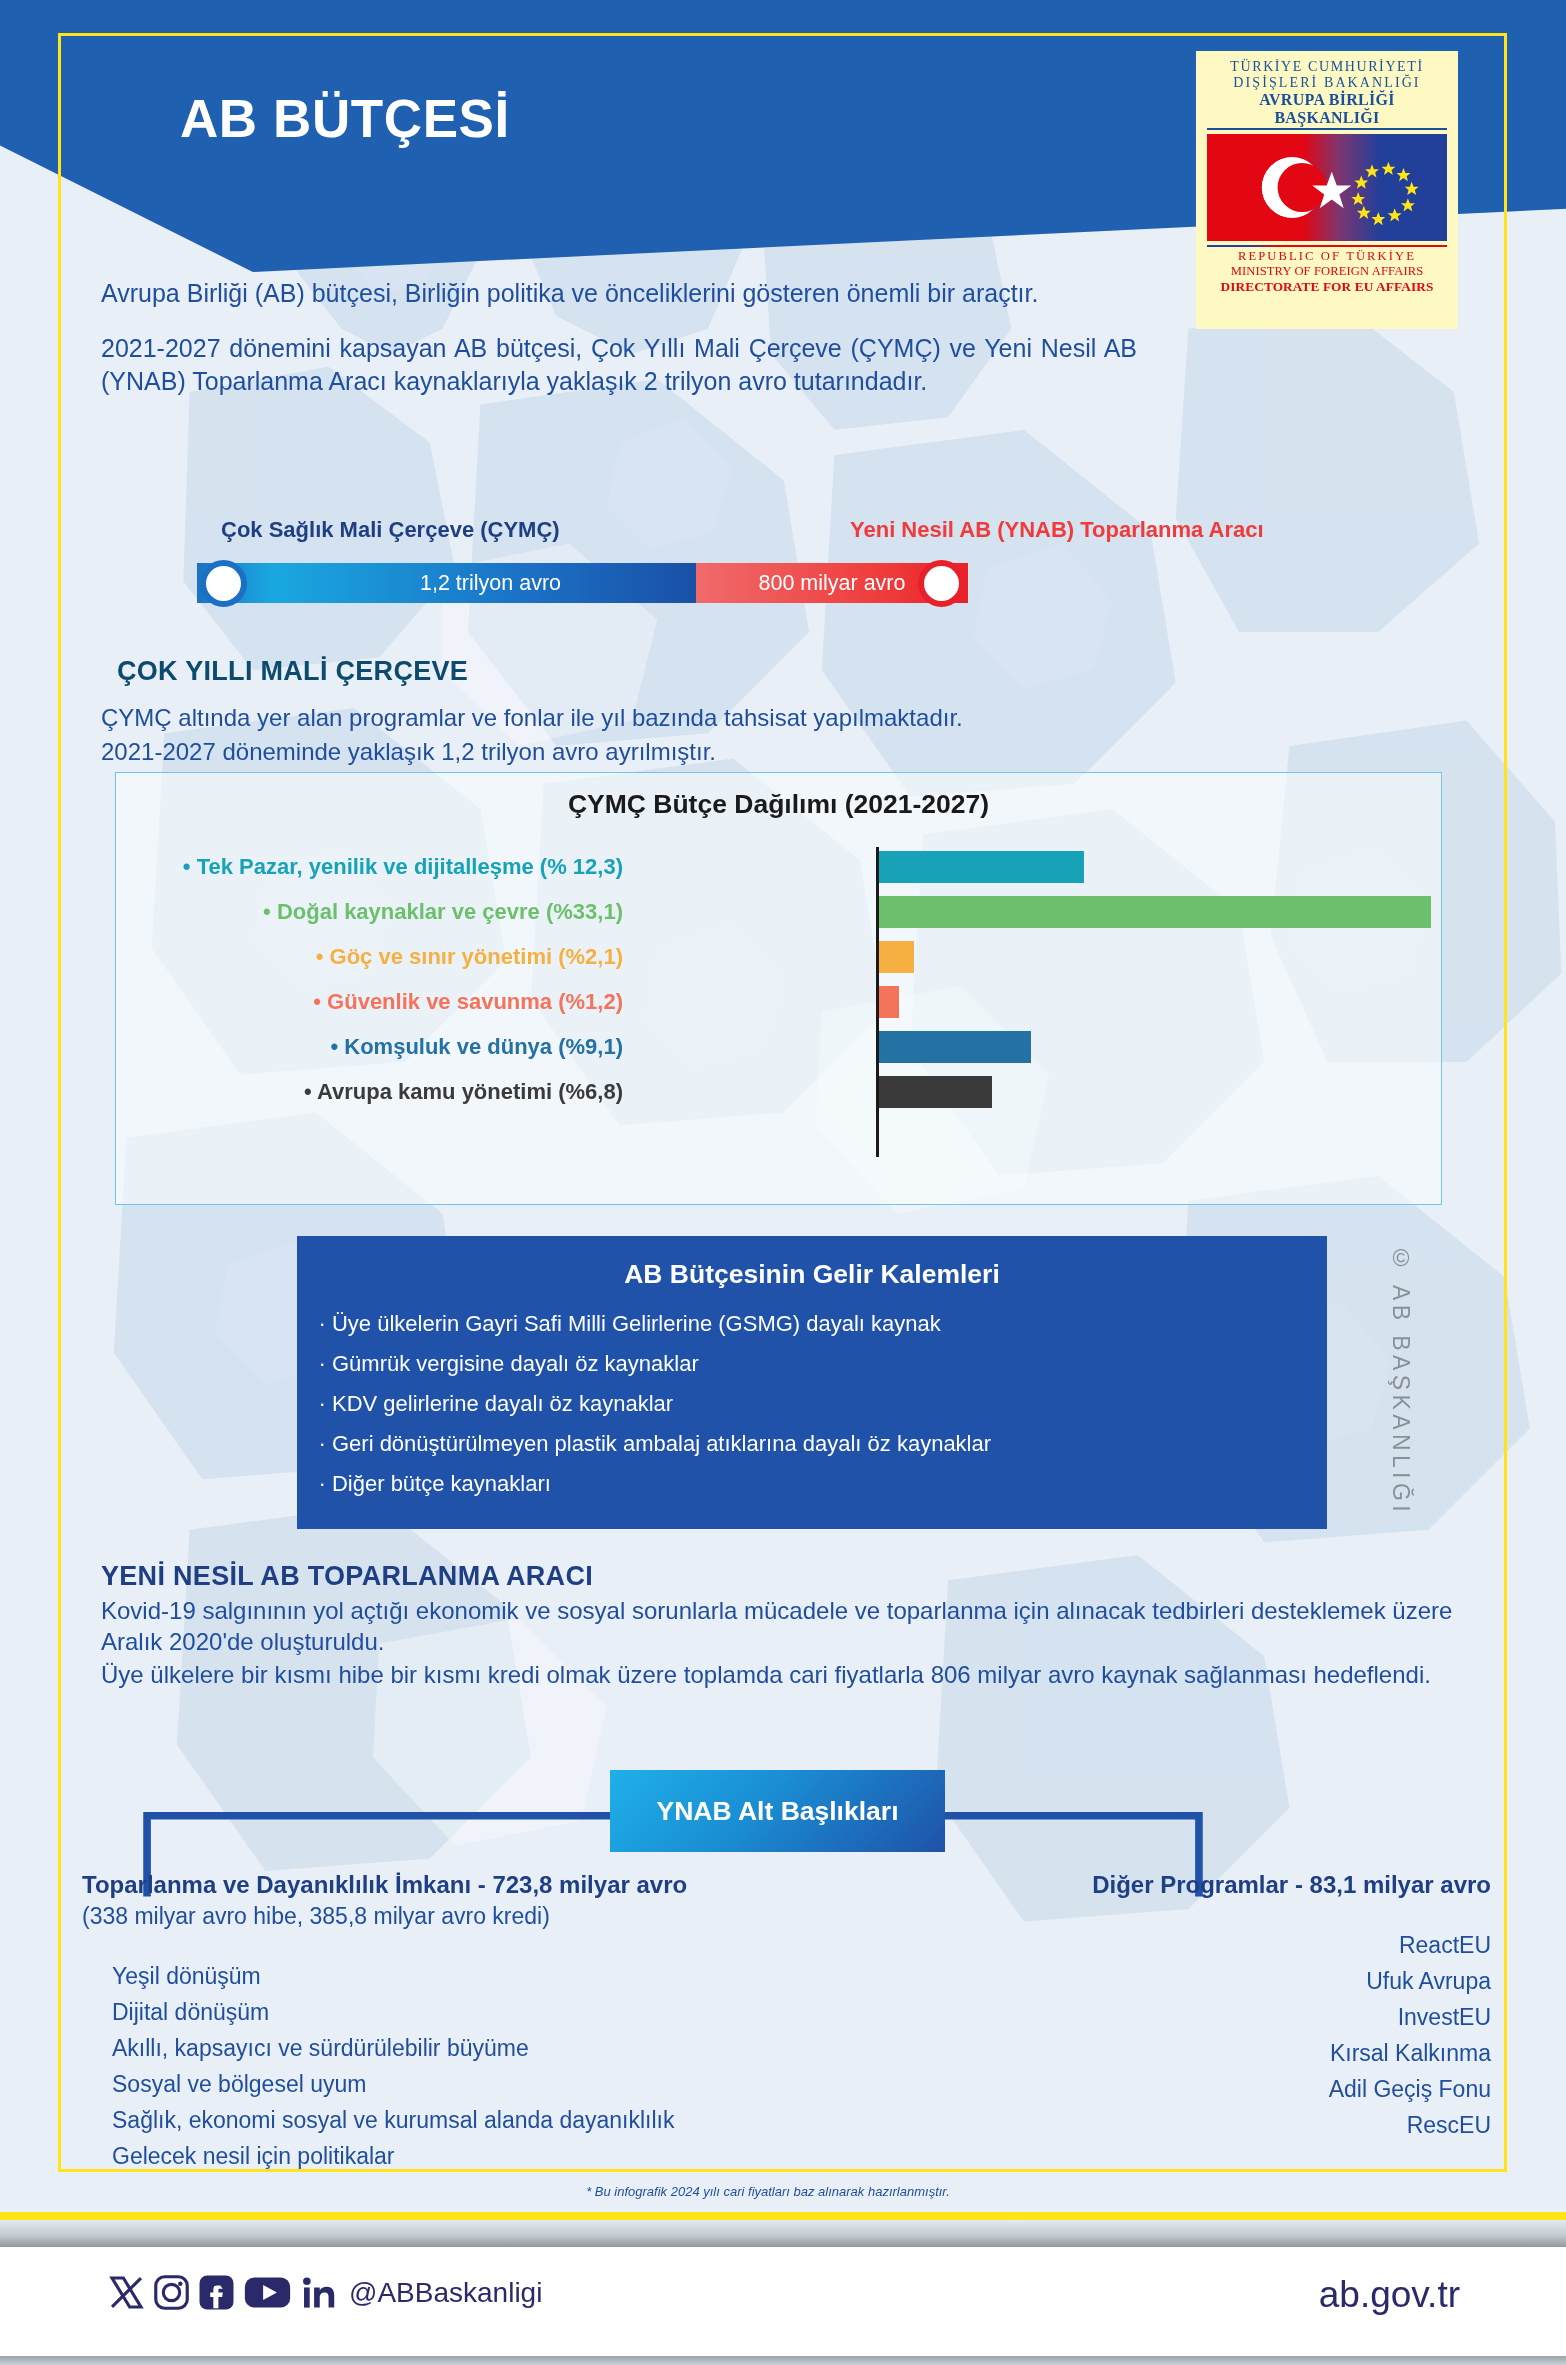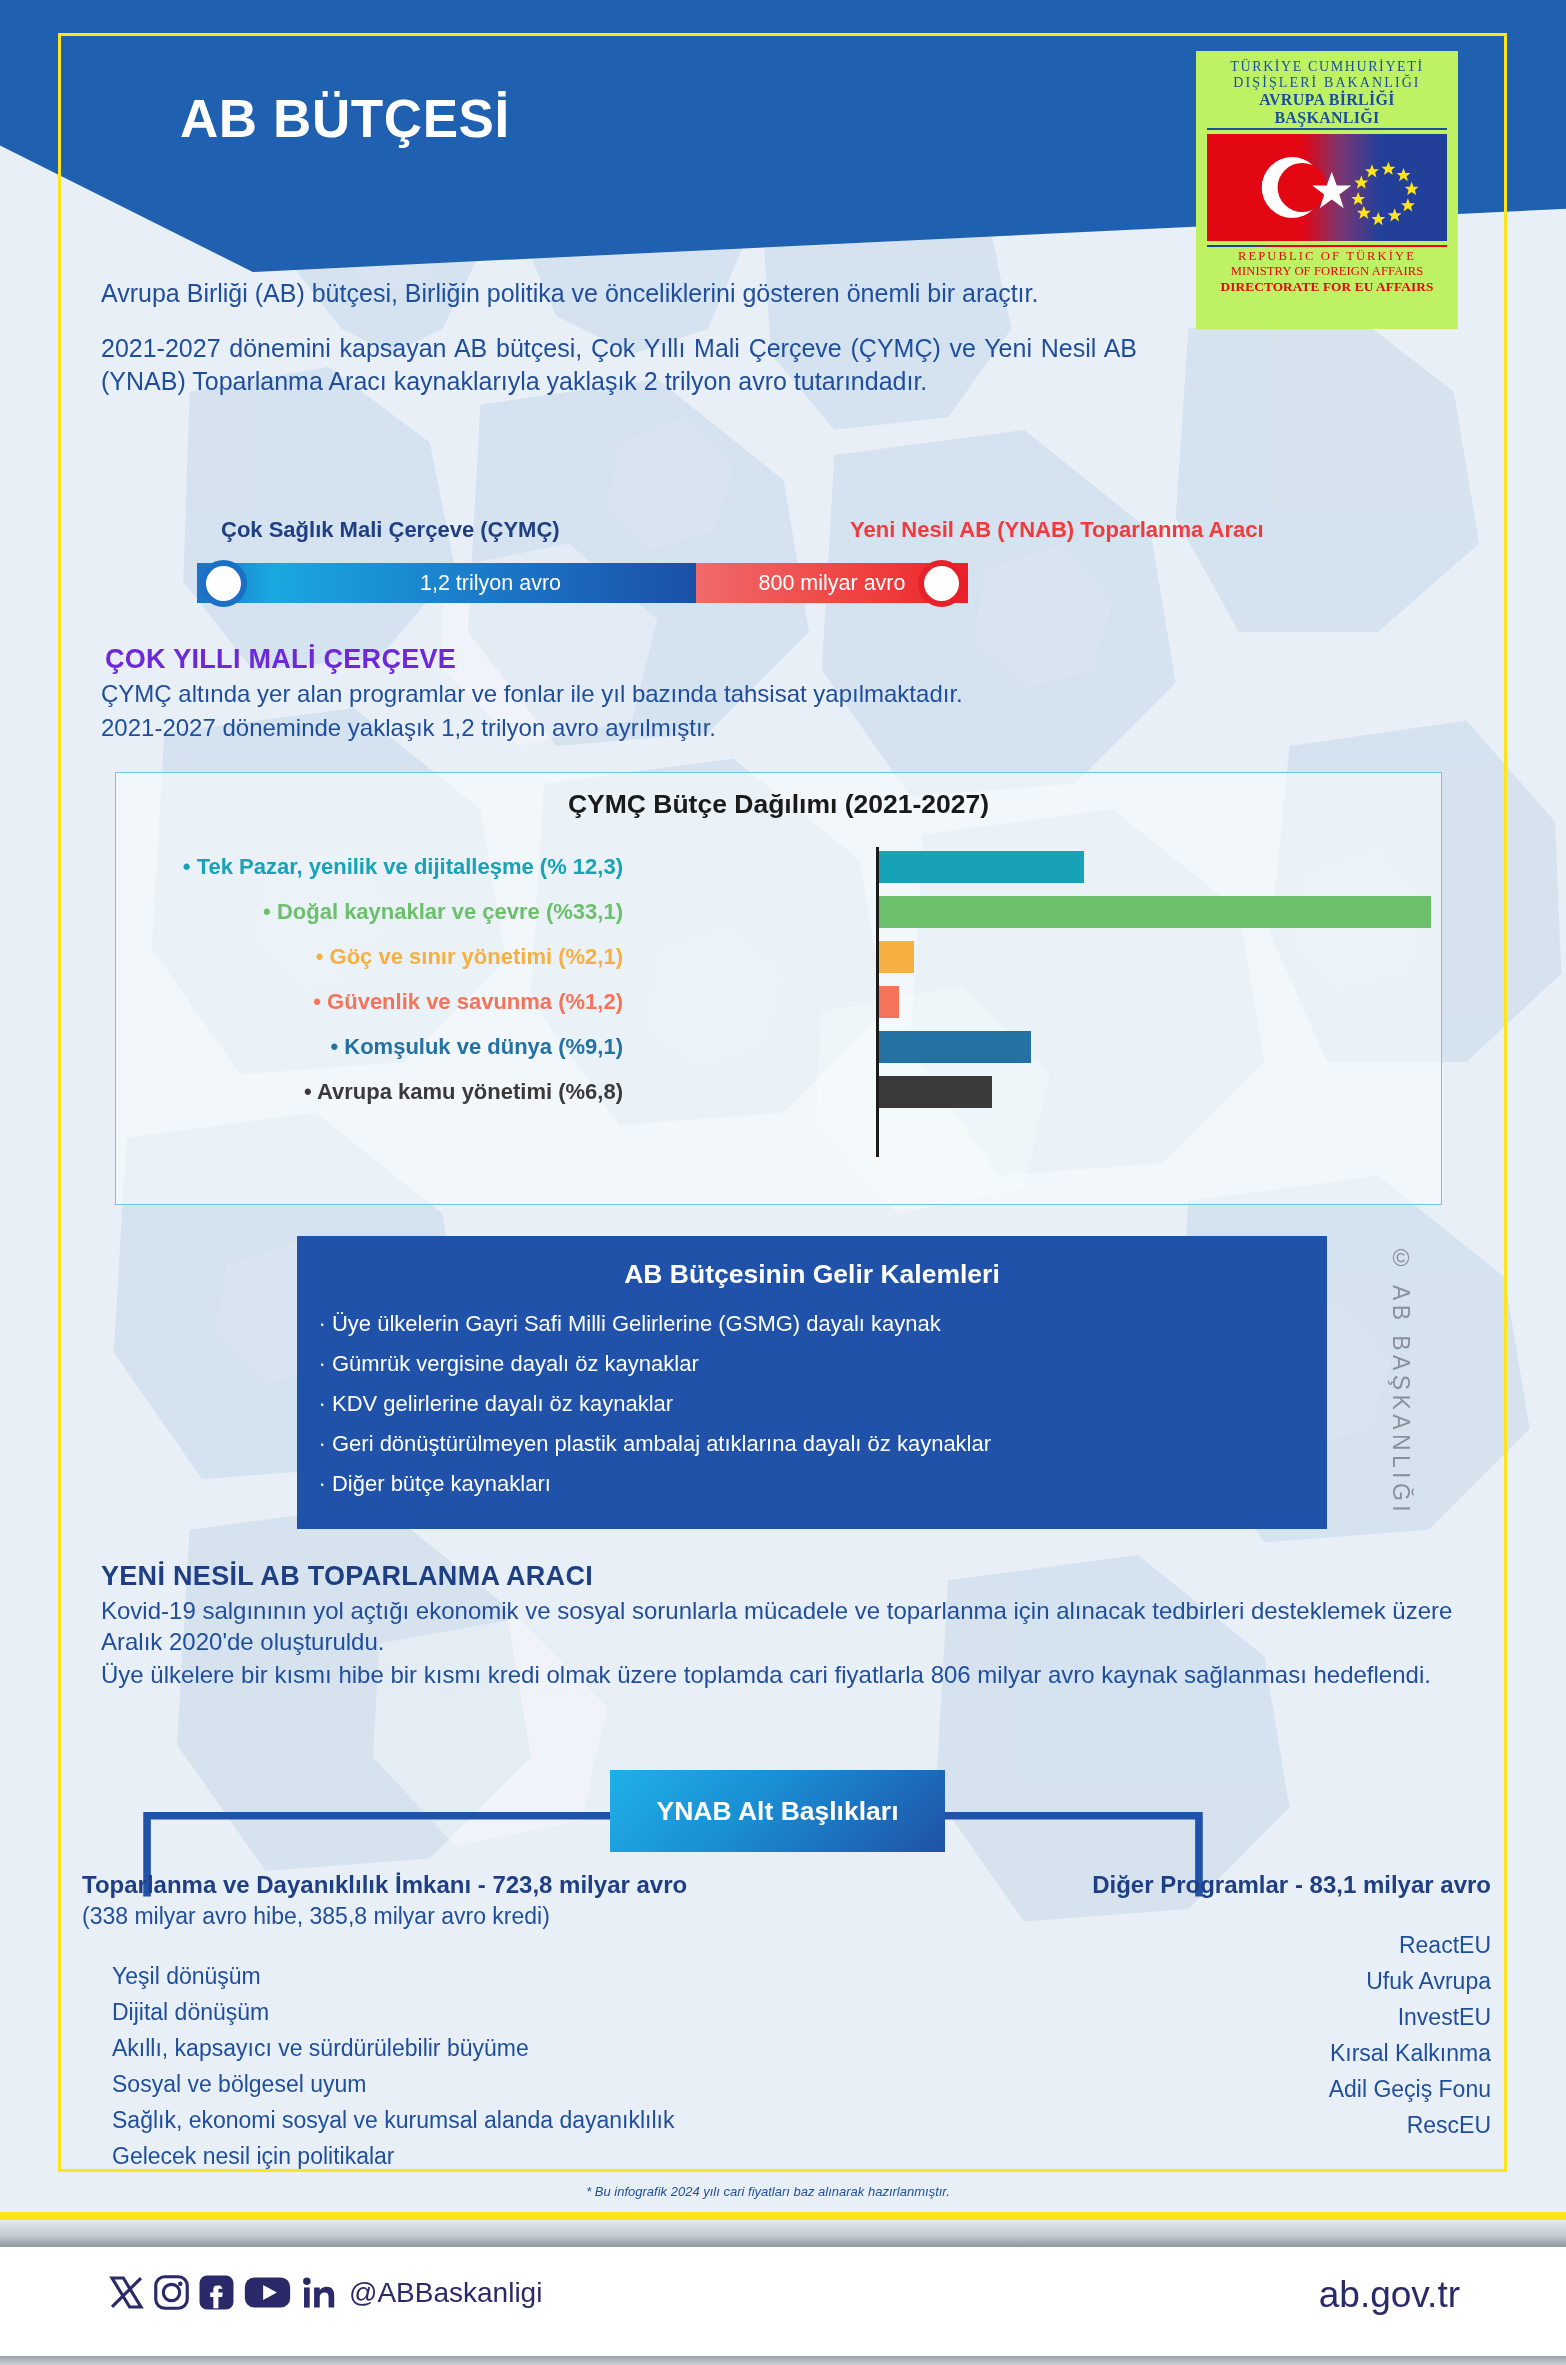--- a/index.html
+++ b/index.html
@@ -26,21 +26,21 @@
   .header-shape svg{display:block;width:100%;height:100%;}
   .title{
     position:absolute;left:180px;top:88px;z-index:7;
     color:#ffffff;font-size:53px;font-weight:bold;letter-spacing:0.6px;
     font-family:"Liberation Sans", sans-serif;
   }
 
   
   .logo{
     position:absolute;left:1196px;top:51px;width:262px;height:278px;
-    background:#bef264;z-index:8;box-sizing:border-box;
+    background:#fef9c3;z-index:8;box-sizing:border-box;
     padding:7.6px 8.8px;display:flex;flex-direction:column;
   }
   .logo-top{text-align:center;color:#1a4f9c;}
   .logo-l1{font-size:14px;letter-spacing:1.6px;font-family:"Liberation Serif",serif;}
   .logo-l2{font-size:14px;letter-spacing:2.1px;font-family:"Liberation Serif",serif;}
   .logo-l3{font-size:16px;letter-spacing:0.3px;font-weight:bold;font-family:"Liberation Serif",serif;}
   .logo-rule{height:1.9px;background:#1a4f9c;margin:1.9px 2.5px 3.8px 2.5px;}
   .logo-flag{height:107px;margin:0 2.5px;position:relative;
     background:linear-gradient(90deg,#e30613 0%,#e30613 40%,#7d3570 55%,#22409a 72%,#22409a 100%);}
   .logo-flag svg{position:absolute;inset:0;width:100%;height:100%;}
@@ -73,21 +73,21 @@
   .seg-l span,.seg-r span{color:#fff;font-size:21.5px;}
   .knob{position:absolute;width:35px;height:35px;border-radius:50%;background:#fff;top:2.5px;z-index:3;}
   .knob-ring{position:absolute;width:47px;height:47px;border-radius:50%;top:-3.2px;z-index:2;}
   .knob-l{left:8.8px;}
   .ring-l{left:3.2px;background:radial-gradient(circle,#1b6fc4 55%,#1b6fc4 100%);}
   .knob-r{left:727px;}
   .ring-r{left:721px;background:radial-gradient(circle,#e8202a 55%,#e8202a 100%);}
 
   
   .cymc-head{left:101px;top:640px;width:1340px;}
-  .cymc-head h2{margin:4px;color:#6d28d9;font-size:27px;font-weight:bold;letter-spacing:0.3px;}
+  .cymc-head h2{margin:16px;color:#0c4a6e;font-size:27px;font-weight:bold;letter-spacing:0.3px;}
   .cymc-head p{margin:3.8px 0 0 0;color:#1f4e9c;font-size:24px;line-height:30px;}
 
   
   .chart-panel{
     left:115px;top:772px;width:1327px;height:433px;
     background:rgba(247,251,254,.62);border:1.9px solid #6ec6ee;box-sizing:border-box;
   }
   .chart-title{text-align:center;margin-top:16.4px;color:#1a1a1a;font-size:26.5px;font-weight:bold;}
   .chart-area{position:relative;margin-top:26.5px;height:322px;}
   .axis{position:absolute;left:760px;top:0;width:3.2px;height:310px;background:#1a1a1a;}

